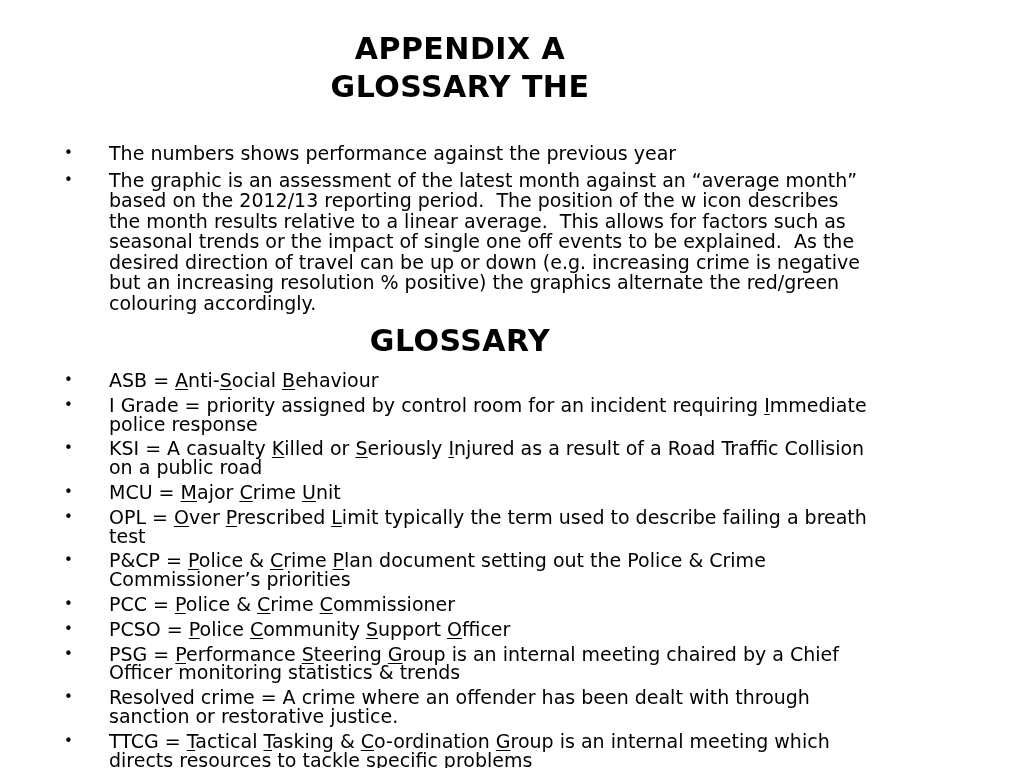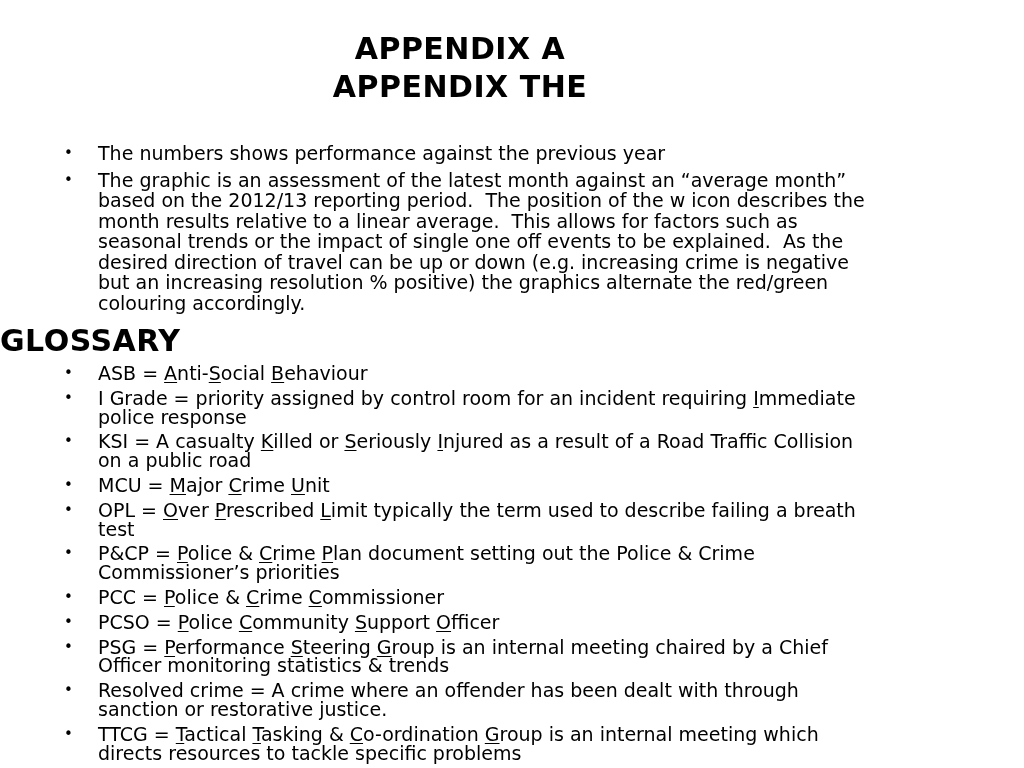--- a/index.html
+++ b/index.html
@@ -49,41 +49,43 @@
     line-height: 18.8px;
   }
   .bullet {
     flex: 0 0 34px;
     width: 34px;
     font-size: 15px;
   }
   .btext {
     flex: 1 1 auto;
     white-space: pre-wrap;
+    margin-left: 11px;
   }
   .btext u {
     text-decoration: underline;
     text-underline-offset: 2px;
   }
   .glossary-heading {
-    margin: 11px 0 7px 0;
+    margin: 11px 0 14px 0;
+    text-align: center;
     font-weight: bold;
     font-size: 30px;
     line-height: 33px;
     letter-spacing: 0.5px;
   }
 </style>
 </head>
 <body>
 
 <div class="slide">
 
   <div class="title-block">
     <div>APPENDIX A</div>
-    <div>APPENDIX THE</div>
+    <div>GLOSSARY THE</div>
   </div>
 
   <ul class="bullets intro">
     <li>
       <span class="bullet">•</span>
       <span class="btext">The numbers shows performance against the previous year</span>
     </li>
     <li>
       <span class="bullet">•</span>
       <span class="btext">The graphic is an assessment of the latest month against an “average month” based on the 2012/13 reporting period.  The position of the w icon describes the month results relative to a linear average.  This allows for factors such as seasonal trends or the impact of single one off events to be explained.  As the desired direction of travel can be up or down (e.g. increasing crime is negative but an increasing resolution % positive) the graphics alternate the red/green colouring accordingly.</span>

